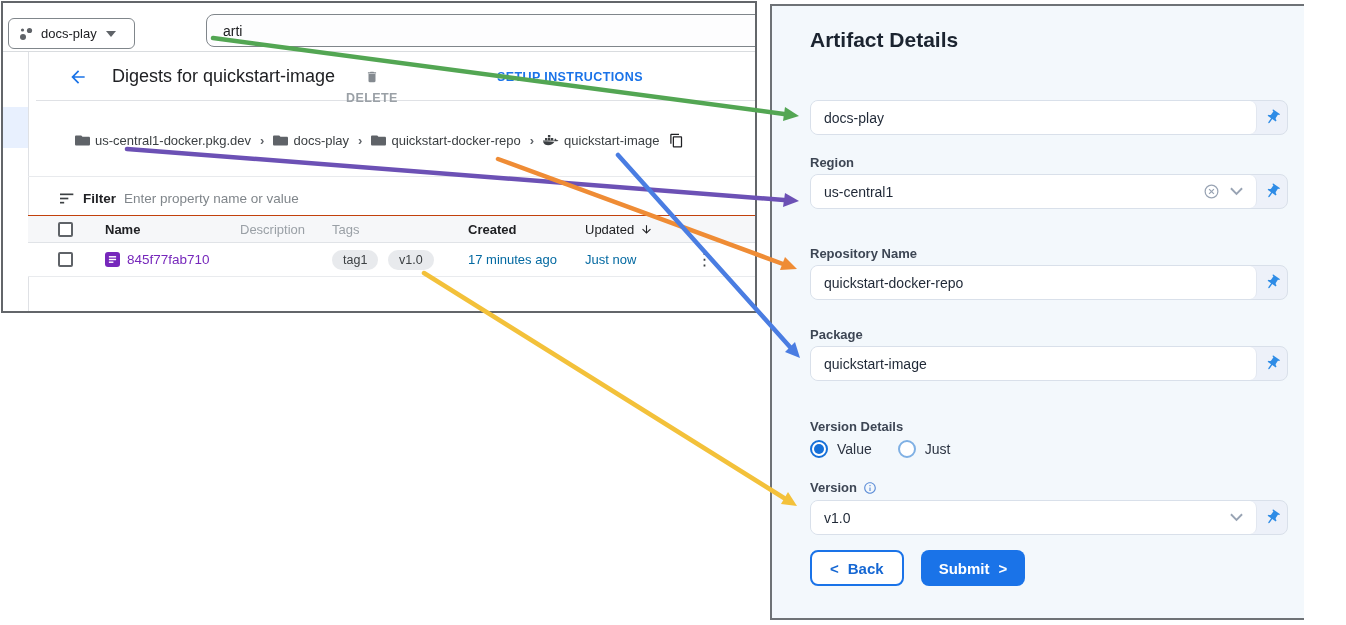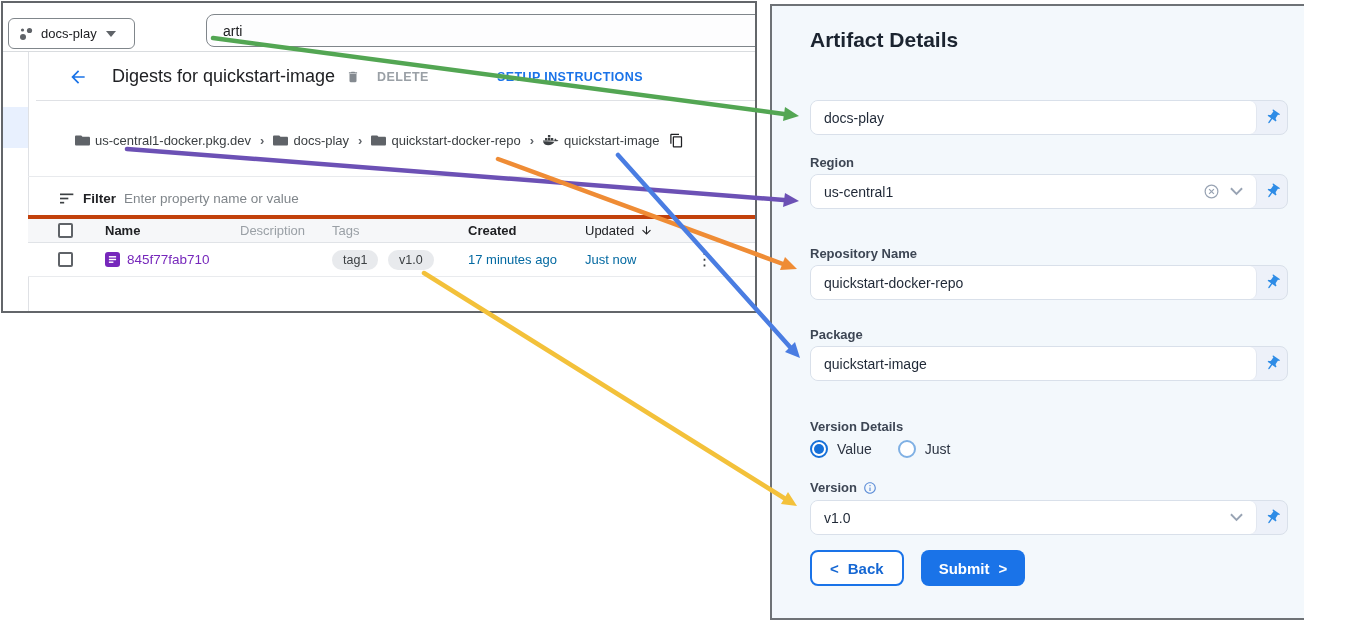--- a/index.html
+++ b/index.html
@@ -22,40 +22,40 @@
   .searchbox input { border:none; outline:none; background:transparent; font-size:14px;
     color:#202124; padding:0 16px; width:100%; font-family:"Liberation Sans", sans-serif; }
 
   .side-line { position:absolute; left:25px; top:49px; bottom:0; width:1px; background:#dfe1e5; }
   .side-selected { position:absolute; left:0; top:104px; width:25px; height:41px; background:#e8f0fe; }
 
   .titlerow { position:absolute; left:33px; top:49px; right:0; height:49px;
     border-bottom:1px solid #dfe1e5; background:#fff; }
   .backbtn { position:absolute; left:32px; top:15px; width:20px; height:20px; cursor:pointer; }
   .pagetitle { position:absolute; left:76px; top:14px; font-size:18px; color:#202124; }
-  .act-delete { position:absolute; left:310px; top:18px; display:flex; align-items:center; gap:17px;
-    font-size:12.5px; font-weight:bold; letter-spacing:.4px; color:#9aa0a6; }
+  .act-delete { position:absolute; left:310px; top:18px; display:flex; align-items:center; gap:7px;
+    font-size:12.5px; font-weight:bold; letter-spacing:.4px; color:#9aa0a6;flex-direction:column; }
   .act-setup { position:absolute; left:461px; top:18px; font-size:12.5px; font-weight:bold;
     letter-spacing:.4px; color:#1a73e8; cursor:pointer; }
 
   .breadcrumb { position:absolute; left:72px; top:129px; display:flex; align-items:center; gap:7px;
     font-size:13px; color:#3c4043; }
   .crumb { display:flex; align-items:center; gap:5px; }
   .crumb-sep { color:#5f6368; font-weight:bold; font-size:13px; padding:0 2px; }
   .bc-divider { position:absolute; left:25px; right:0; top:173px; height:1px; background:#e8eaed; }
 
   .filterrow { position:absolute; left:57px; top:181px; height:28px; display:flex; align-items:center; gap:8px; }
   .filterrow .flabel { font-size:13.5px; font-weight:bold; color:#202124; }
   .filterrow input { border:none; outline:none; font-size:13.5px; width:300px; color:#202124;
     font-family:"Liberation Sans", sans-serif; }
   .filterrow input::placeholder { color:#80868b; }
 
   .grid-row { position:absolute; left:25px; right:0; display:grid;
     grid-template-columns:77px 135px 92px 136px 117px 87px 1fr; align-items:center; }
-  .thead { top:212px; height:28px; background:#f6f7f9; border-top:4px solid #c2410c;
+  .thead { top:212px; height:28px; background:#f6f7f9; border-top:1px solid #c2410c;
     border-bottom:1px solid #e0e3e7; font-size:13px; }
   .thead .dark { color:#202124; font-weight:bold; }
   .thead .grey { color:#9aa0a6; }
   .trow { top:240px; height:34px; background:#fff; border-bottom:1px solid #e9ebee; font-size:13px; }
   .cb { width:15px; height:15px; border:2px solid #5f6368; border-radius:2px; background:#fff;
     margin-left:30px; cursor:pointer; }
   .namecell { display:flex; align-items:center; gap:7px; }
   .digest-ico { width:15px; height:15px; border-radius:3px; background:#7627bb;
     display:flex; align-items:center; justify-content:center; flex:none; }
   .digest-link { color:#7627bb; font-size:13.5px; cursor:pointer; }

